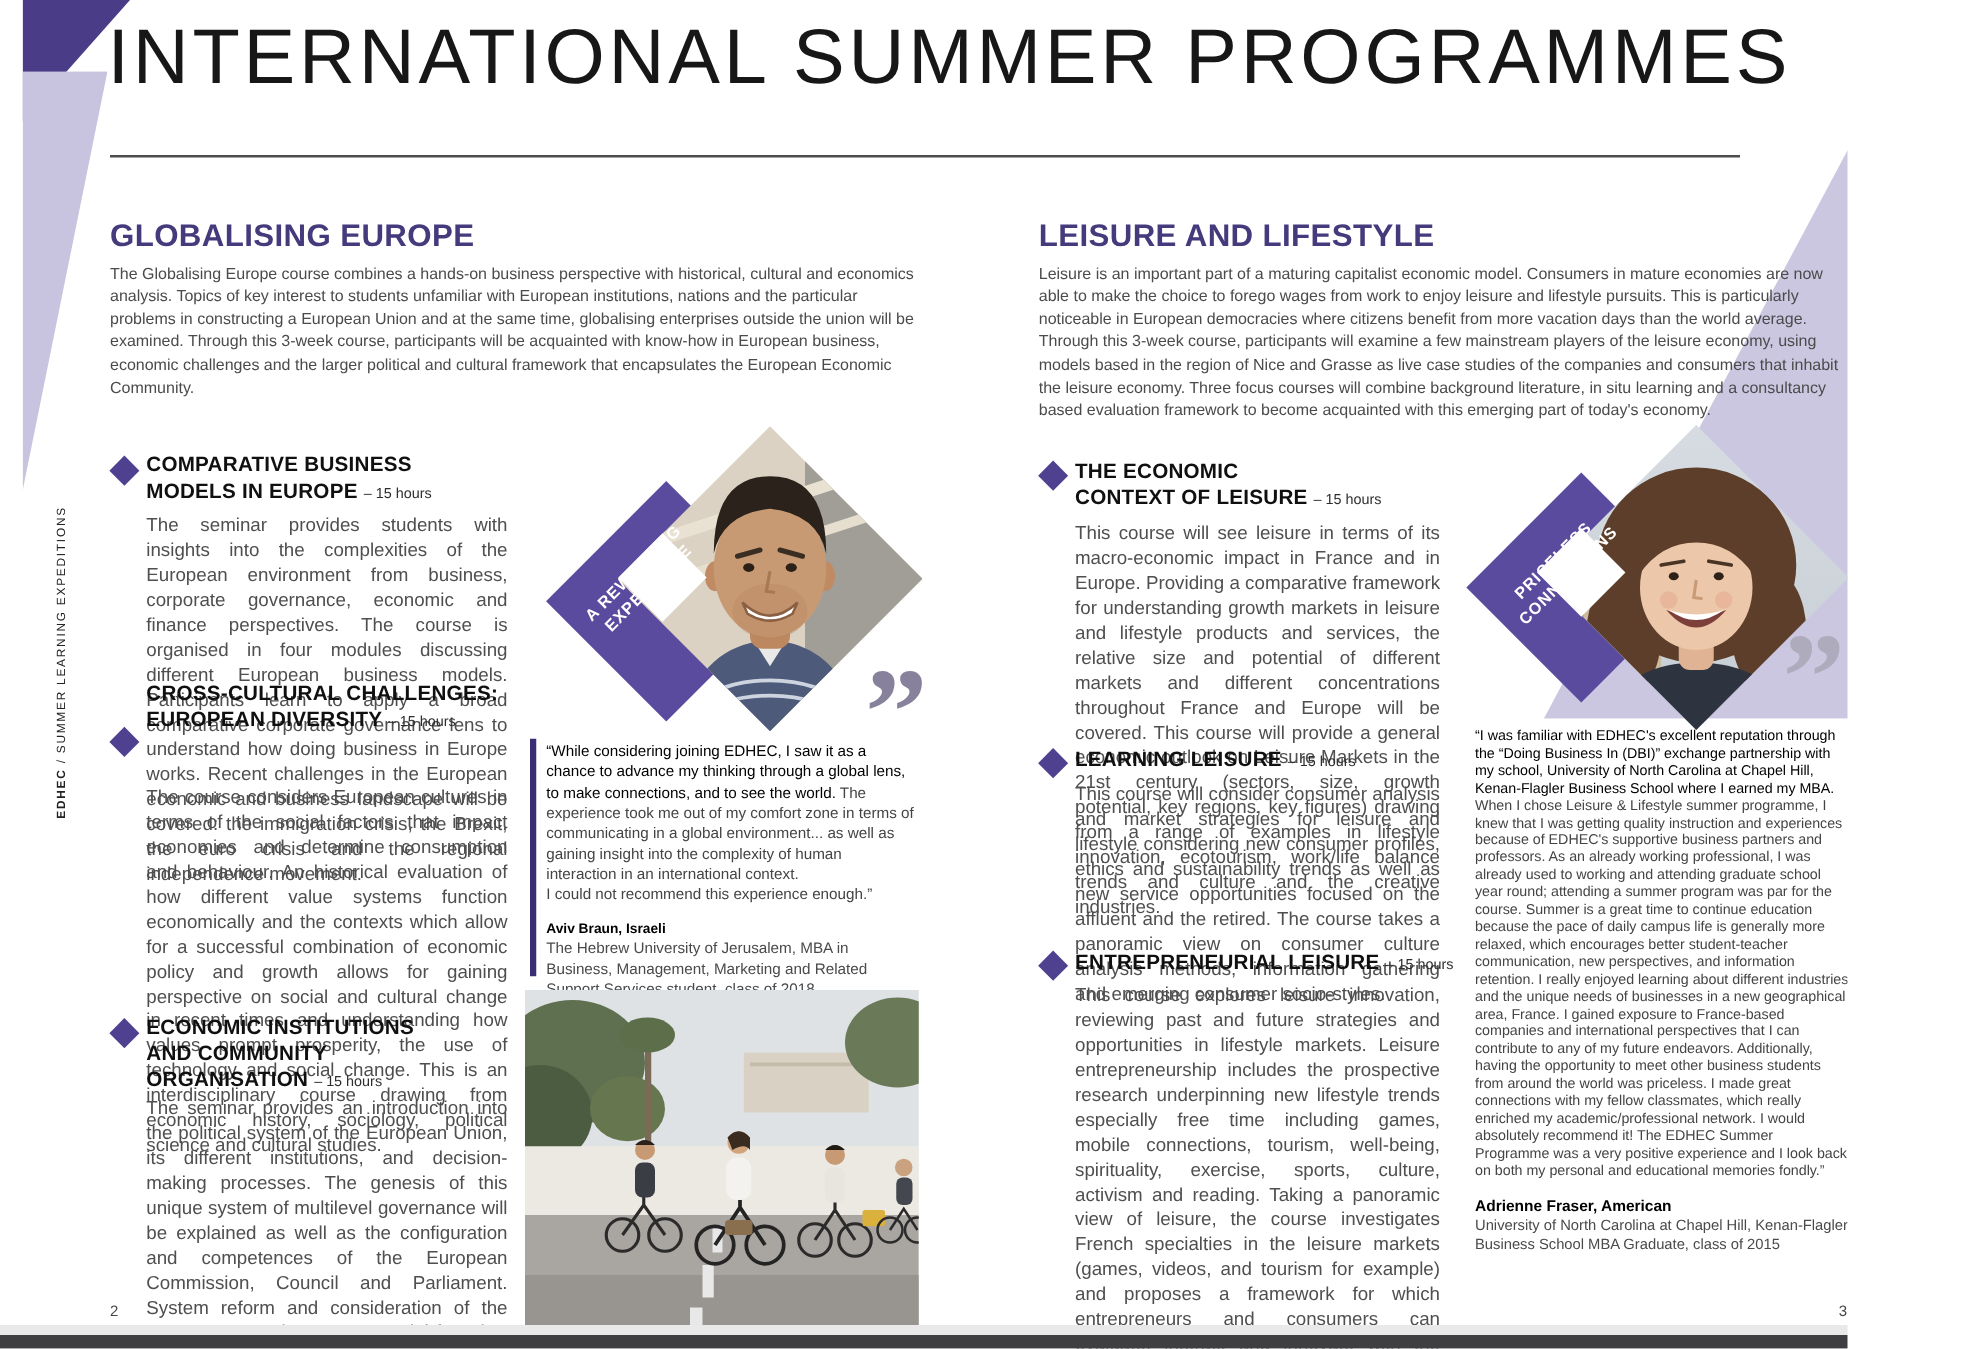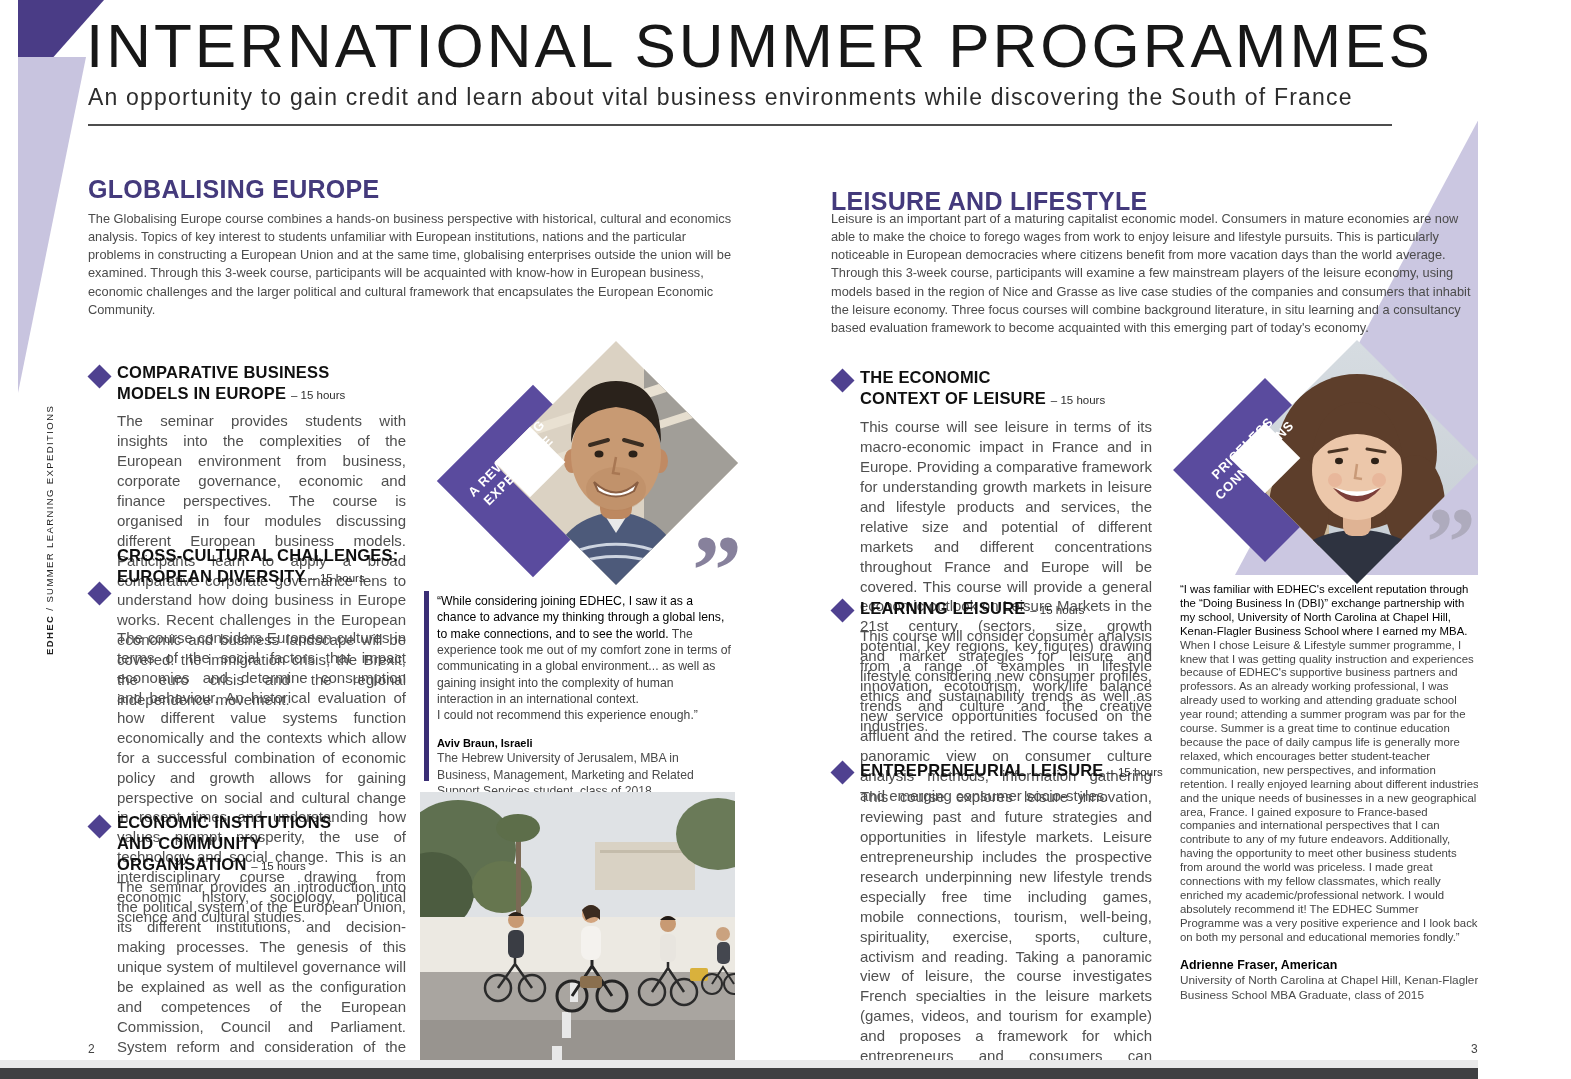--- a/index.html
+++ b/index.html
@@ -84,21 +84,20 @@
 </head>
 <body>
 
 <div class="screen">
 
   <div class="tri tri-topleft"></div>
   <div class="tri tri-leftlav"></div>
   <div class="tri tri-rightlav"></div>
 
   <div class="abs title">INTERNATIONAL SUMMER PROGRAMMES</div>
-  <div class="abs subtitle">An opportunity to gain credit and learn about vital business environments while discovering the South of France</div>
   <div class="abs underline"></div>
 
   <div class="abs vbrand"><b>EDHEC</b><span> / SUMMER LEARNING EXPEDITIONS</span></div>
 
   <div class="abs h2" style="left:88px;top:175px;">GLOBALISING EUROPE</div>
   <div class="abs intro" style="left:88px;top:210px;width:645px;">The Globalising Europe course combines a hands-on business perspective with historical, cultural and economics analysis. Topics of key interest to students unfamiliar with European institutions, nations and the particular problems in constructing a European Union and at the same time, globalising enterprises outside the union will be examined. Through this 3-week course, participants will be acquainted with know-how in European business, economic challenges and the larger political and cultural framework that encapsulates the European Economic Community.</div>
 
   <div class="abs bullet" style="left:91px;top:368px;"></div>
   <div class="abs course" style="left:117px;top:362px;width:300px;">
     <h3><span>COMPARATIVE BUSINESS</span><br>
@@ -220,21 +219,21 @@
       <circle cx="292" cy="192" r="10"></circle>
         <circle cx="314" cy="192" r="10"></circle>
       <path d="M292,192 L303,175 L314,192"></path>
     </g>
     <rect x="297" y="150" width="13" height="22" rx="5" fill="#44474f"></rect>
     <circle cx="303" cy="142" r="7" fill="#caa27f"></circle>
   </svg>
 
   <div class="abs pagenum" style="left:88px;top:1042px;">2</div>
 
-  <div class="abs h2" style="left:831px;top:187px;">LEISURE AND LIFESTYLE</div>
+  <div class="abs h2" style="left:831px;top:175px;">LEISURE AND LIFESTYLE</div>
   <div class="abs intro" style="left:831px;top:210px;width:650px;">Leisure is an important part of a maturing capitalist economic model. Consumers in mature economies are now able to make the choice to forego wages from work to enjoy leisure and lifestyle pursuits. This is particularly noticeable in European democracies where citizens benefit from more vacation days than the world average. Through this 3-week course, participants will examine a few mainstream players of the leisure economy, using models based in the region of Nice and Grasse as live case studies of the companies and consumers that inhabit the leisure economy. Three focus courses will combine background literature, in situ learning and a consultancy based evaluation framework to become acquainted with this emerging part of today's economy.</div>
 
   <div class="abs bullet" style="left:834px;top:372px;"></div>
   <div class="abs course" style="left:860px;top:367px;width:310px;">
     <h3><span>THE ECONOMIC</span><br>
       <span>CONTEXT OF LEISURE</span>
       <span class="hours">– 15 hours</span></h3>
   </div>
   <div class="abs cbody" style="left:860px;top:417px;width:292px;">This course will see leisure in terms of its macro-economic impact in France and in Europe. Providing a comparative framework for understanding growth markets in leisure and lifestyle products and services, the relative size and potential of different markets and different concentrations throughout France and Europe will be covered. This course will provide a general economic outlook on Leisure Markets in the 21st century (sectors, size, growth potential, key regions, key figures) drawing from a range of examples in lifestyle innovation, ecotourism, work/life balance trends and culture and the creative industries.</div>
 

